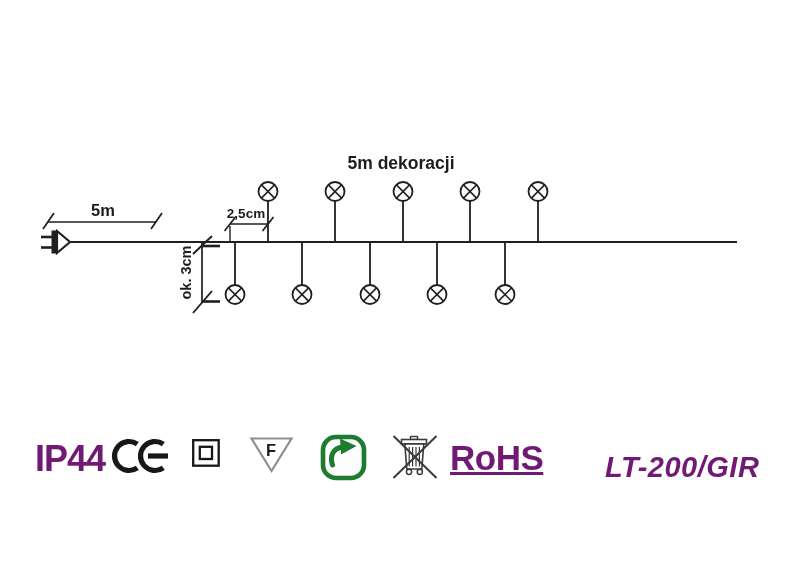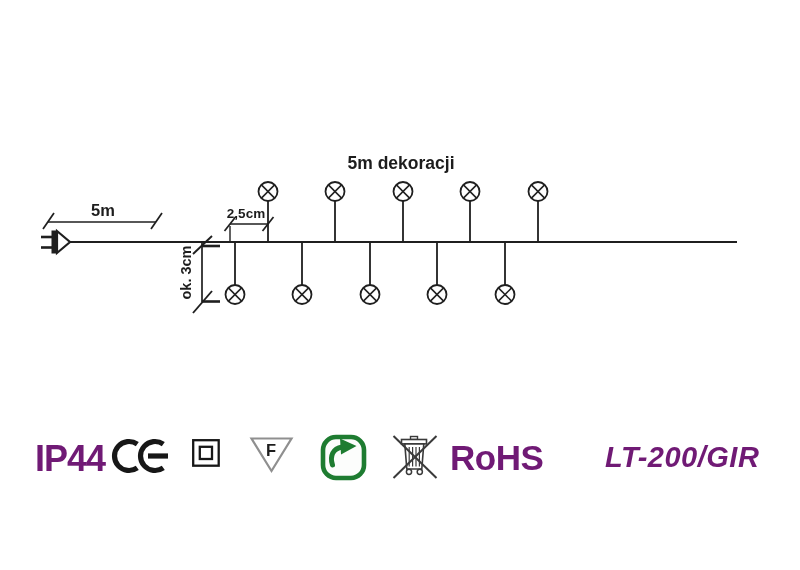--- a/index.html
+++ b/index.html
@@ -17,22 +17,22 @@
     fill:#1d1d1d;
   }
   .footer-text{
     position:absolute;
     font-weight:bold;
     white-space:nowrap;
     line-height:1;
     color:#701a75;
   }
   #ip44{left:35px;top:441px;font-size:36px;letter-spacing:-1px;}
-  #rohs{left:450px;top:440px;font-size:35px;letter-spacing:-0.5px;}
-  #model{left:605px;top:443px;font-size:29px;font-style:italic;letter-spacing:0.5px;}
+  #rohs{left:450px;top:440px;font-size:35px;letter-spacing:-0.5px;text-decoration:underline;}
+  #model{left:605px;top:453px;font-size:29px;font-style:italic;letter-spacing:0.5px;}
   .icon-svg{position:absolute;}
 </style>
 </head>
 <body>
 
 <div class="sheet">
 
   <svg class="diagram" width="800" height="400" viewBox="0 0 800 400">
 
     <line x1="66" y1="242" x2="737" y2="242" stroke="#1f1f1f" stroke-width="2.2"></line>

